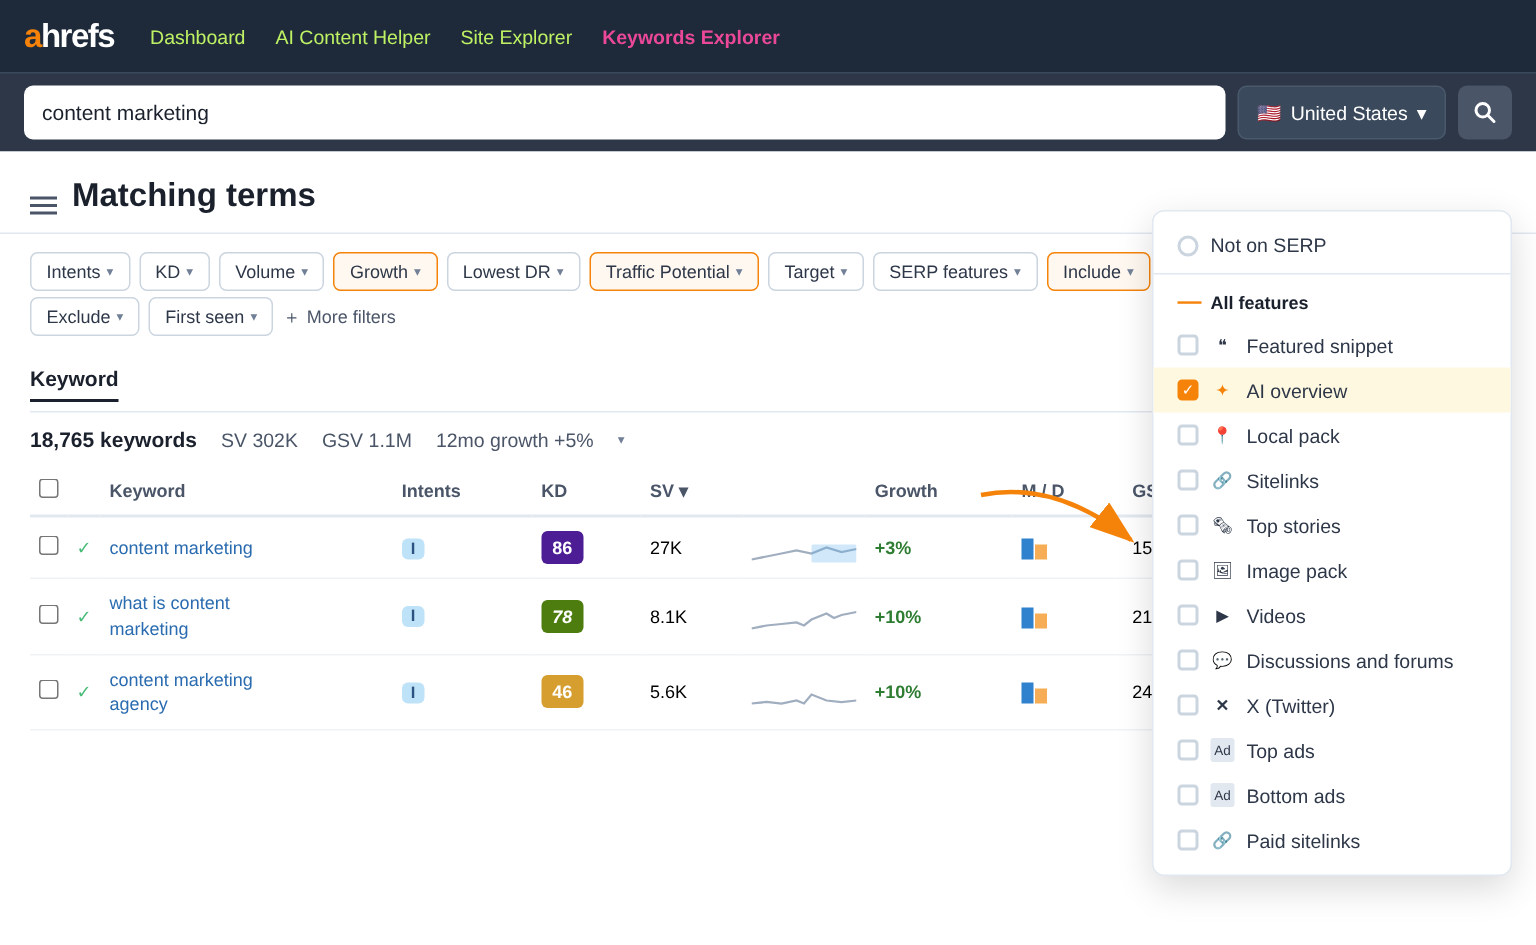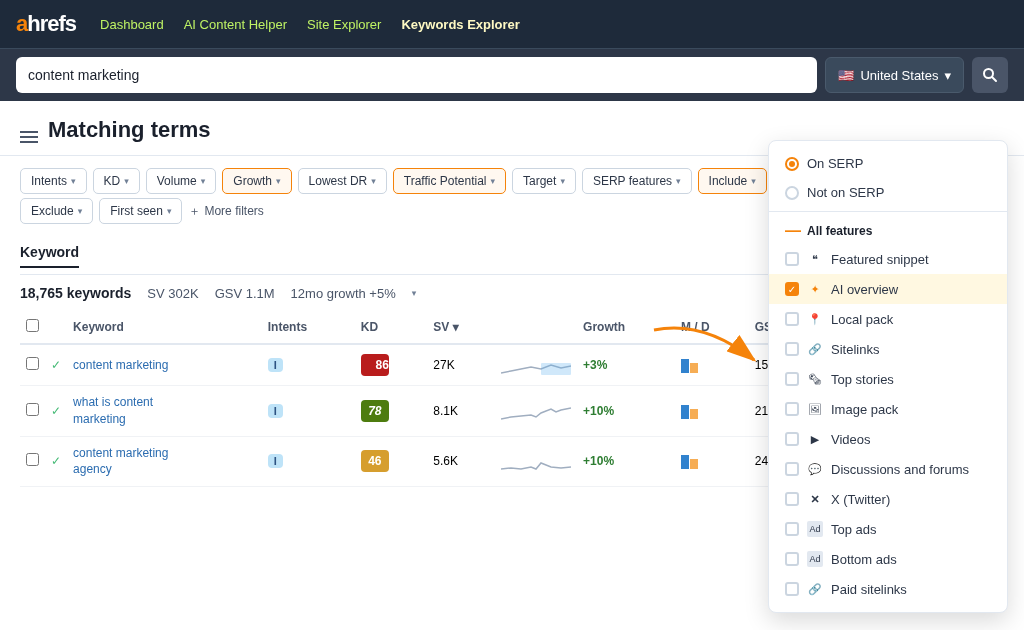--- a/index.html
+++ b/index.html
@@ -32,21 +32,21 @@
       gap: 20px;
       flex: 1;
     }
     .nav-link {
       color: #bef264;
       font-size: 13px;
       cursor: pointer;
       text-decoration: none;
     }
     .nav-link.active {
-      color: #fef9c3;
+      color: #ec4899;
       font-weight: 600;
       text-align: right;
     }
 
     
     .search-bar {
       background: #2d3748;
       padding: 8px 16px;
       display: flex;
       align-items: center;
@@ -228,21 +228,21 @@
       display: inline-block;
       width: 28px;
       height: 22px;
       border-radius: 4px;
       text-align: center;
       line-height: 22px;
       font-weight: 700;
       font-size: 12px;
       color: #fff;
     }
-    .kd-red { background: #b91c1c; text-align: right; }
+    .kd-red { background: #4c1d95; }
     .kd-orange { background: #4d7c0f; font-style: italic; }
     .kd-yellow { background: #d69e2e; color: #fff; }
     .intent-badge {
       display: inline-block;
       padding: 1px 6px;
       border-radius: 4px;
       background: #e2e8f0;
       color: #4a5568;
       font-size: 11px;
       font-weight: 600;
@@ -554,24 +554,20 @@
           <td>5.4K</td>
           <td>2</td>
         </tr>
       </tbody>
     </table>
   </div>
 
   <div class="dropdown-panel">
 
     <div class="dropdown-option">
-      <div class="radio-dot checked"></div>
-      <span>On SERP</span>
-    </div>
-    <div class="dropdown-option">
       <div class="radio-dot"></div>
       <span>Not on SERP</span>
     </div>
     <div class="section-divider"></div>
 
     <div class="section-label">
       <span style="color:#f5830a; font-size:16px;">—</span>
       <span>All features</span>
     </div>
 

